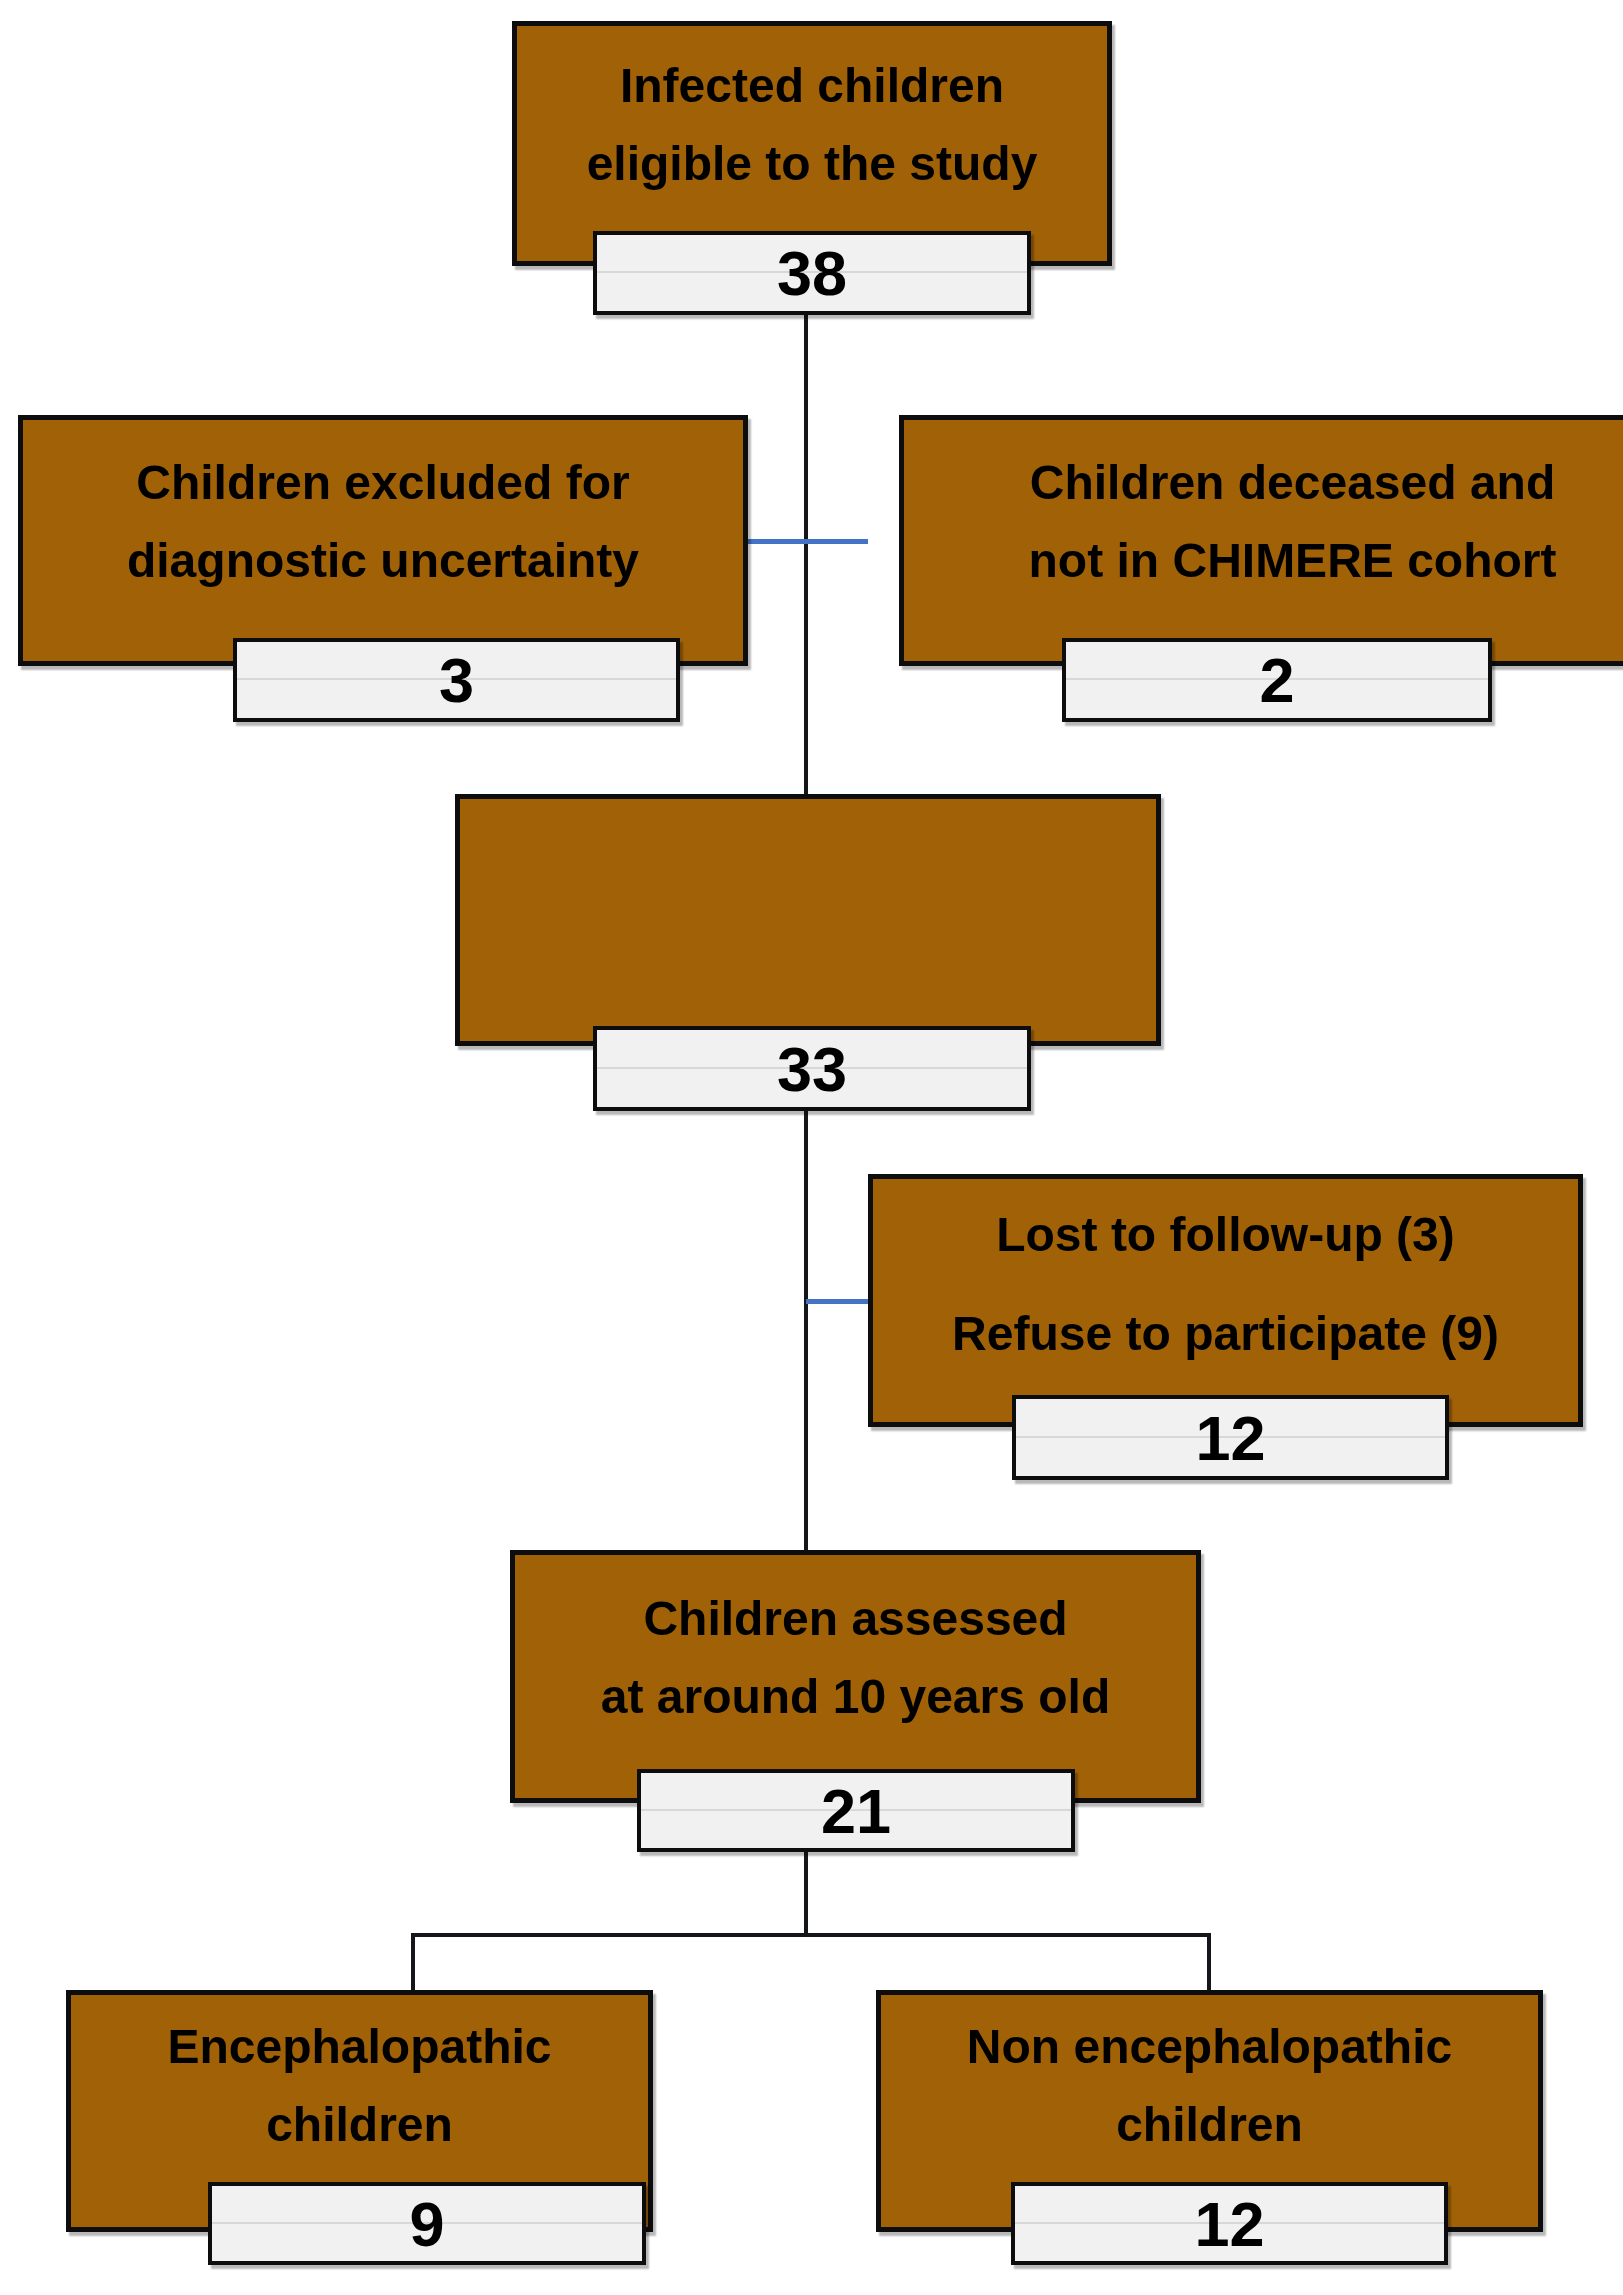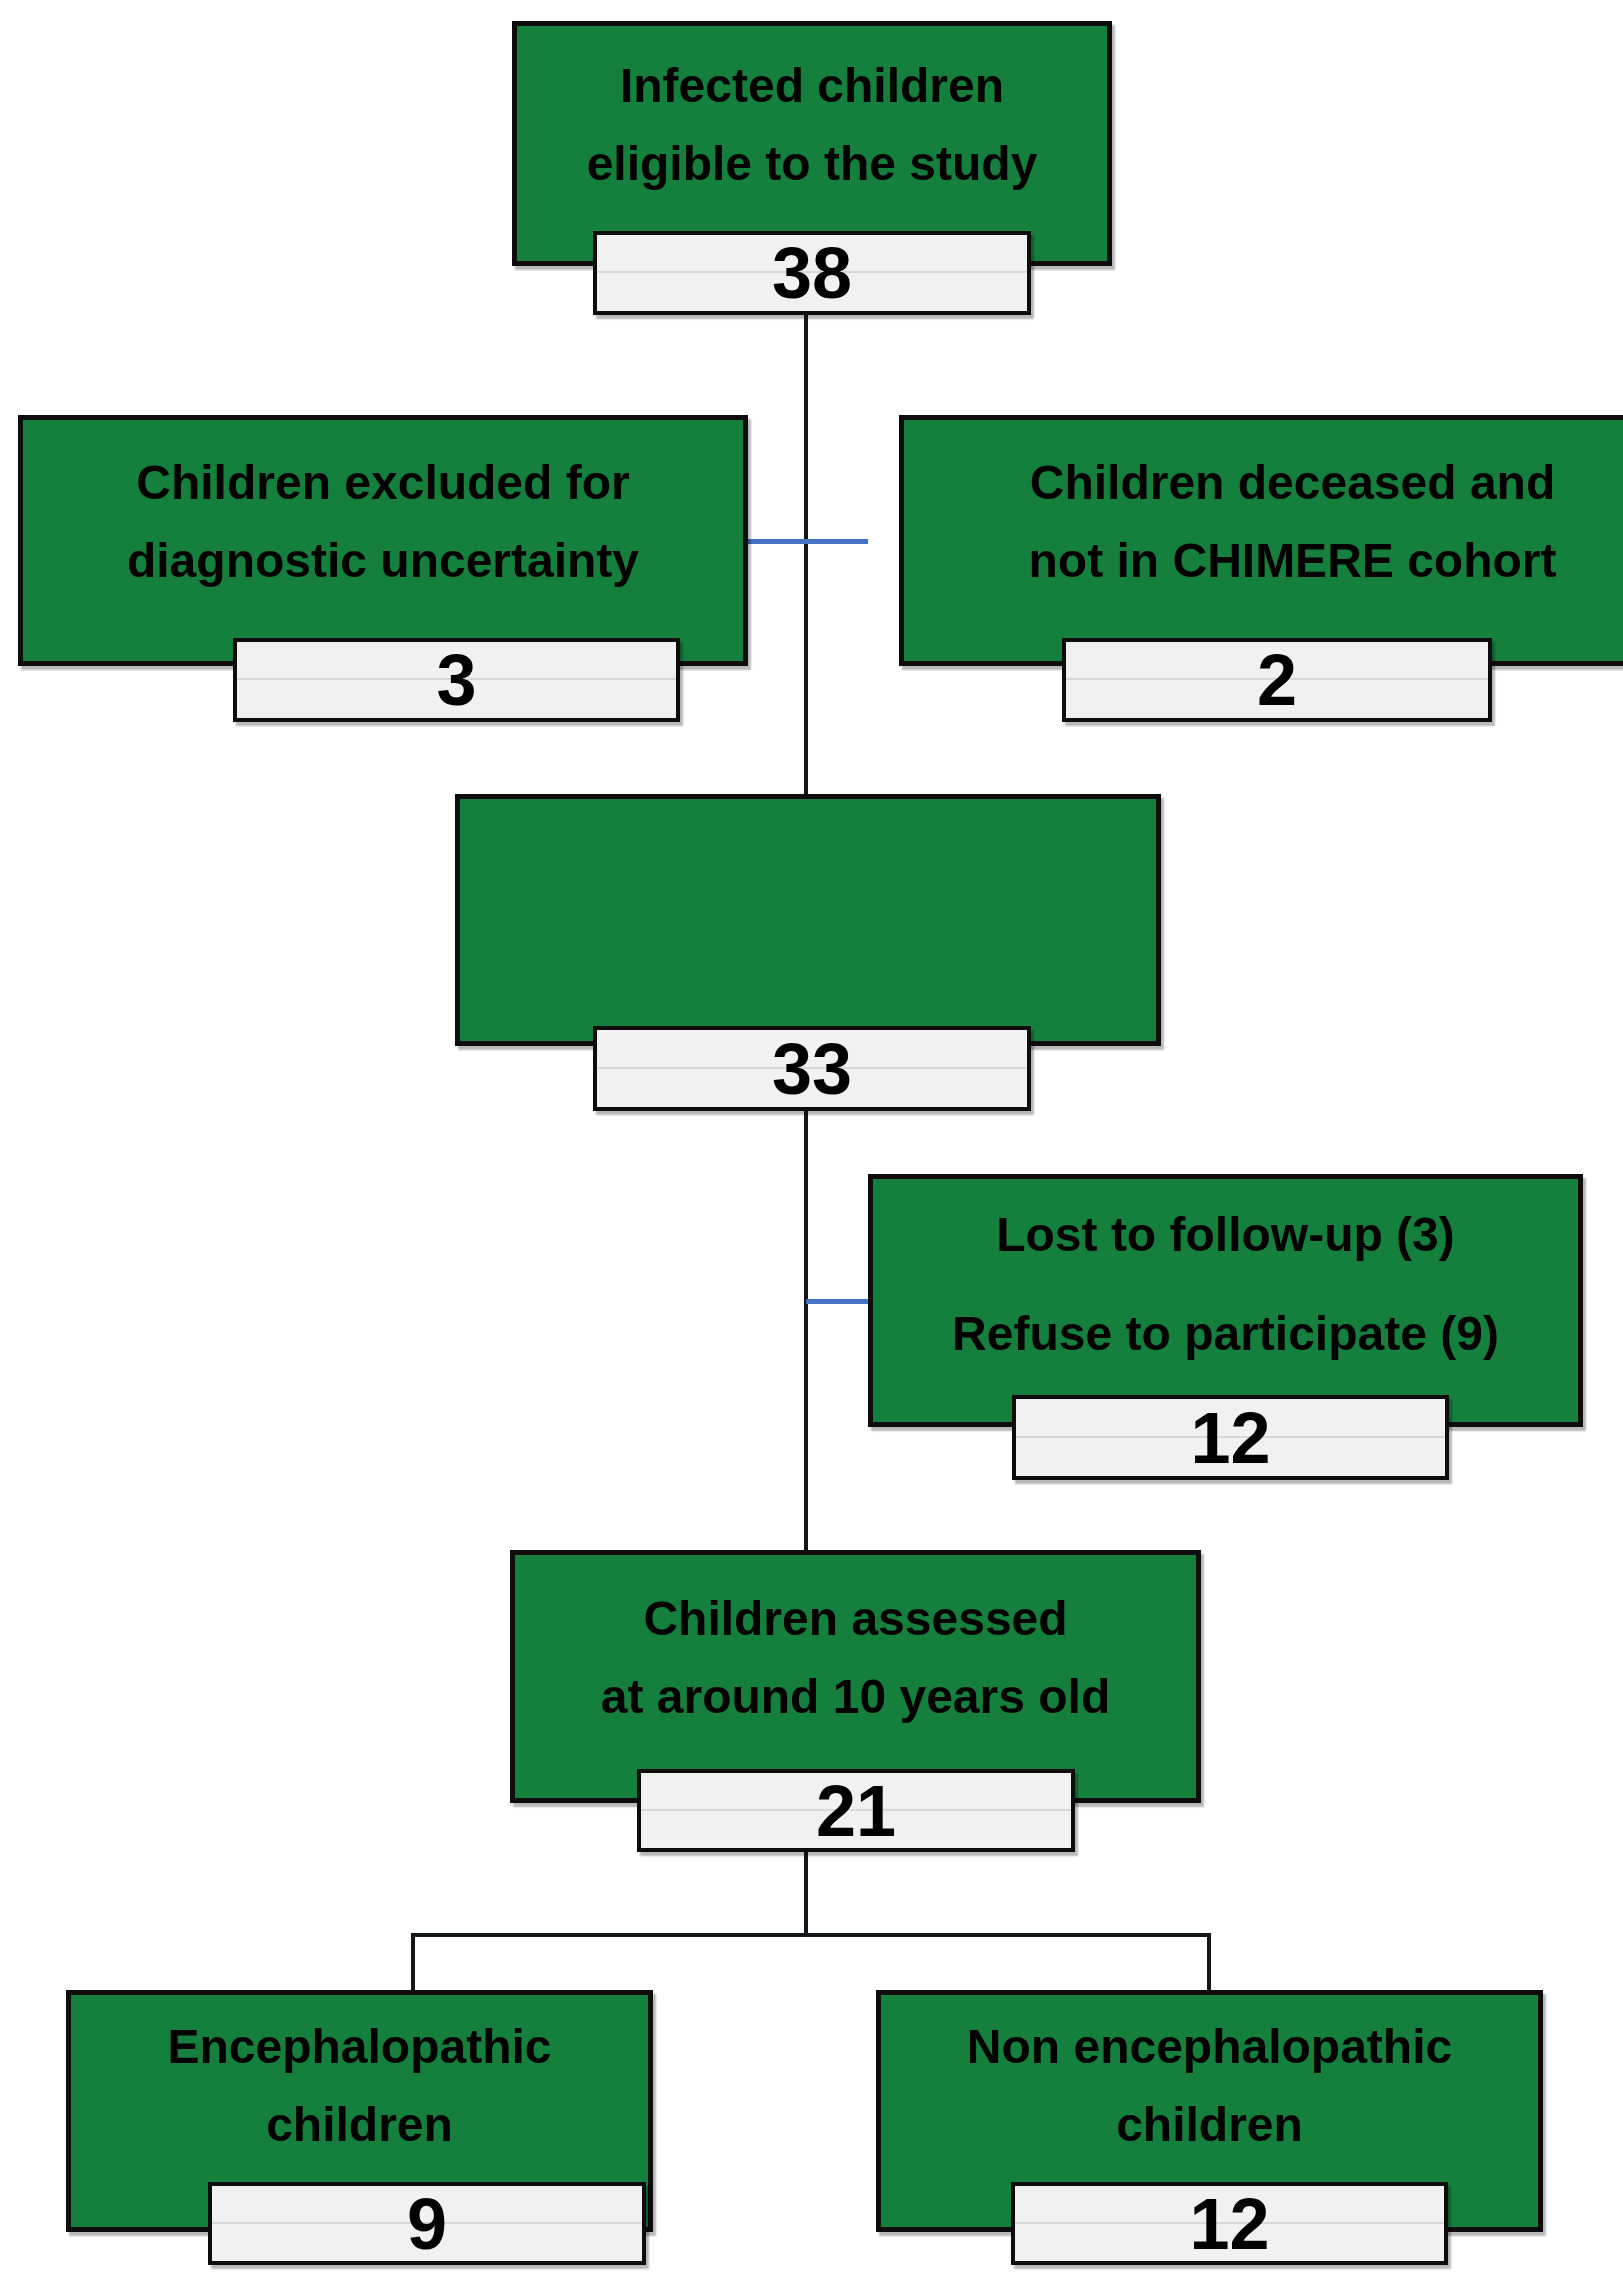--- a/index.html
+++ b/index.html
@@ -8,21 +8,21 @@
     width:1623px;
     height:2295px;
     background:#ffffff;
     font-family:"Liberation Sans","DejaVu Sans",sans-serif;
     overflow:hidden;
   }
   
   .box{
     position:absolute;
     box-sizing:border-box;
-    background:#15803d;
+    background:#a16207;
     border:5px solid #0d0d0d;
     box-shadow:3.3px 4.1px 1.7px rgba(0,0,0,0.28);
     z-index:2;
   }
   .label{
     position:absolute;
     left:6.6px;right:6.6px;top:0;bottom:37px;
     display:flex;
     flex-direction:column;
     align-items:center;
@@ -41,21 +41,21 @@
     position:absolute;
     box-sizing:border-box;
     background:#f1f1f1;
     border:4.1px solid #0d0d0d;
     box-shadow:3.3px 4.1px 1.7px rgba(0,0,0,0.28);
     z-index:3;
     display:flex;
     align-items:center;
     justify-content:center;
     font-weight:bold;
-    font-size:72px;
+    font-size:63px;
     color:#000000;
   }
   .count::after{
     content:"";
     position:absolute;
     left:0;right:0;
     top:48%;
     height:1.7px;
     background:#d8d8d8;
     z-index:0;

